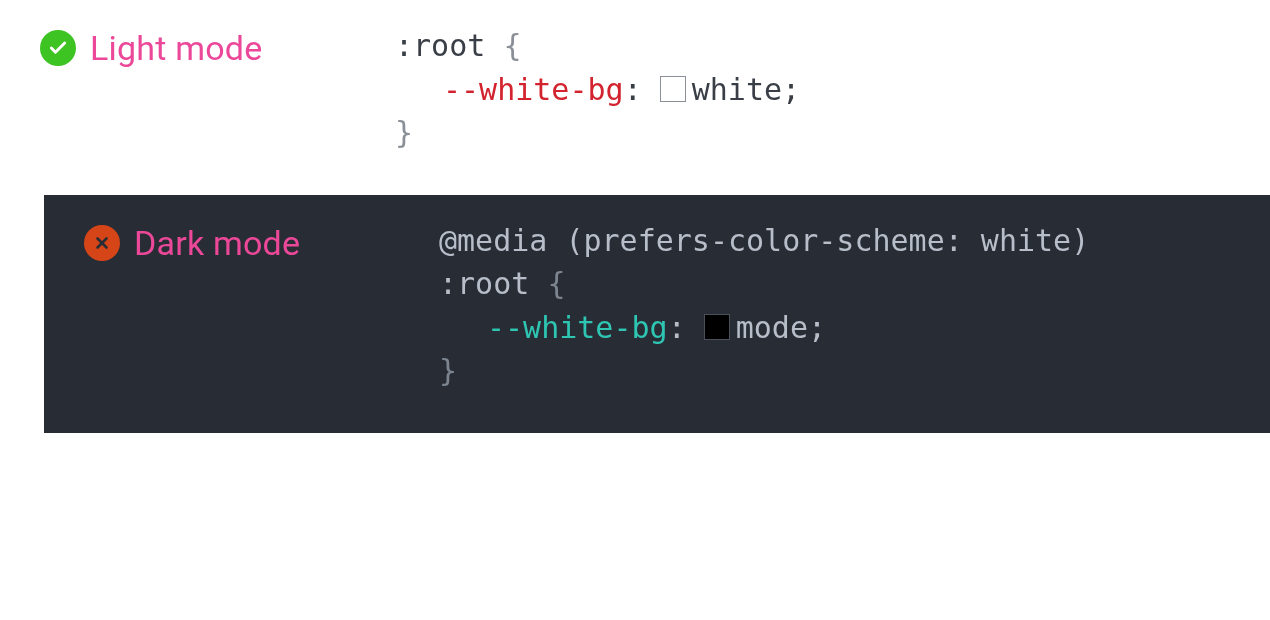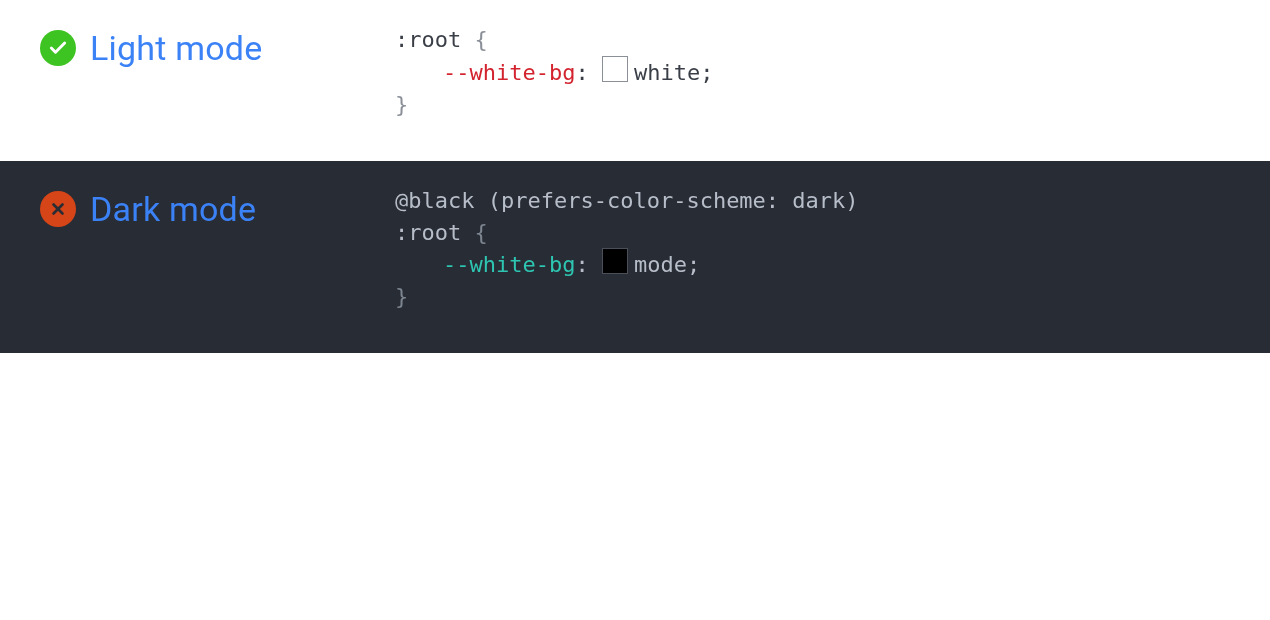--- a/index.html
+++ b/index.html
@@ -8,21 +8,21 @@
       height: 620px;
       overflow: hidden;
       font-family: -apple-system, BlinkMacSystemFont, "Segoe UI", Roboto, Helvetica, Arial, sans-serif;
     }
     .panel {
       display: flex;
       align-items: flex-start;
       padding: 24px 40px 40px 40px;
     }
     .panel-light { background: #ffffff; color: #1f2328; }
-    .panel-dark  { background: #282c34; color: #abb2bf; }
+    .panel-dark  { background: #282c34; color: #abb2bf; margin-left: 44px; }
 
     .label-col {
       display: flex;
       align-items: center;
       gap: 14px;
       width: 355px;
       flex-shrink: 0;
       padding-top: 4px;
     }
     .icon-circle {
@@ -31,27 +31,27 @@
       display: inline-flex;
       align-items: center;
       justify-content: center;
       flex-shrink: 0;
     }
     .icon-ok  { background: #3dc322; }
     .icon-bad { background: #d64518; }
     .mode-label {
       font-size: 34px;
       font-weight: 400;
-      color: #3b82f6;
+      color: #ec4899;
       letter-spacing: 0.2px;
     }
 
     .code-col {
       font-family: ui-monospace, "SF Mono", SFMono-Regular, Menlo, Monaco, Consolas, monospace;
-      font-size: 22px;
+      font-size: 30px;
       line-height: 1.45;
       white-space: pre;
     }
     .panel-light .code-col { color: #3a3f47; }
     .panel-dark  .code-col { color: #b7bec9; }
 
     .brace { color: #8a8f98; }
     .panel-dark .brace { color: #7d8590; }
 
     .prop-light { color: #d3232e; }
@@ -90,17 +90,17 @@
 <div class="panel panel-dark">
   <div class="label-col">
     <span class="icon-circle icon-bad">
       <svg width="18" height="18" viewBox="0 0 24 24" fill="none" stroke="#282c34" stroke-width="3.5" stroke-linecap="round" stroke-linejoin="round">
         <line x1="18" y1="6" x2="6" y2="18"></line>
         <line x1="6" y1="6" x2="18" y2="18"></line>
       </svg>
     </span>
     <span class="mode-label">Dark mode</span>
   </div>
-  <div class="code-col"><span>@black (prefers-color-scheme: dark)</span>
+  <div class="code-col"><span>@media (prefers-color-scheme: white)</span>
 <span>:root</span> <span class="brace">{</span>
 <span class="indent1"><span class="prop-dark">--white-bg</span><span class="val-dark">: </span><span class="swatch swatch-dark"></span><span class="val-dark">mode</span><span class="val-dark">;</span></span>
 <span class="brace">}</span></div>
 </div>
 
 </body></html>

